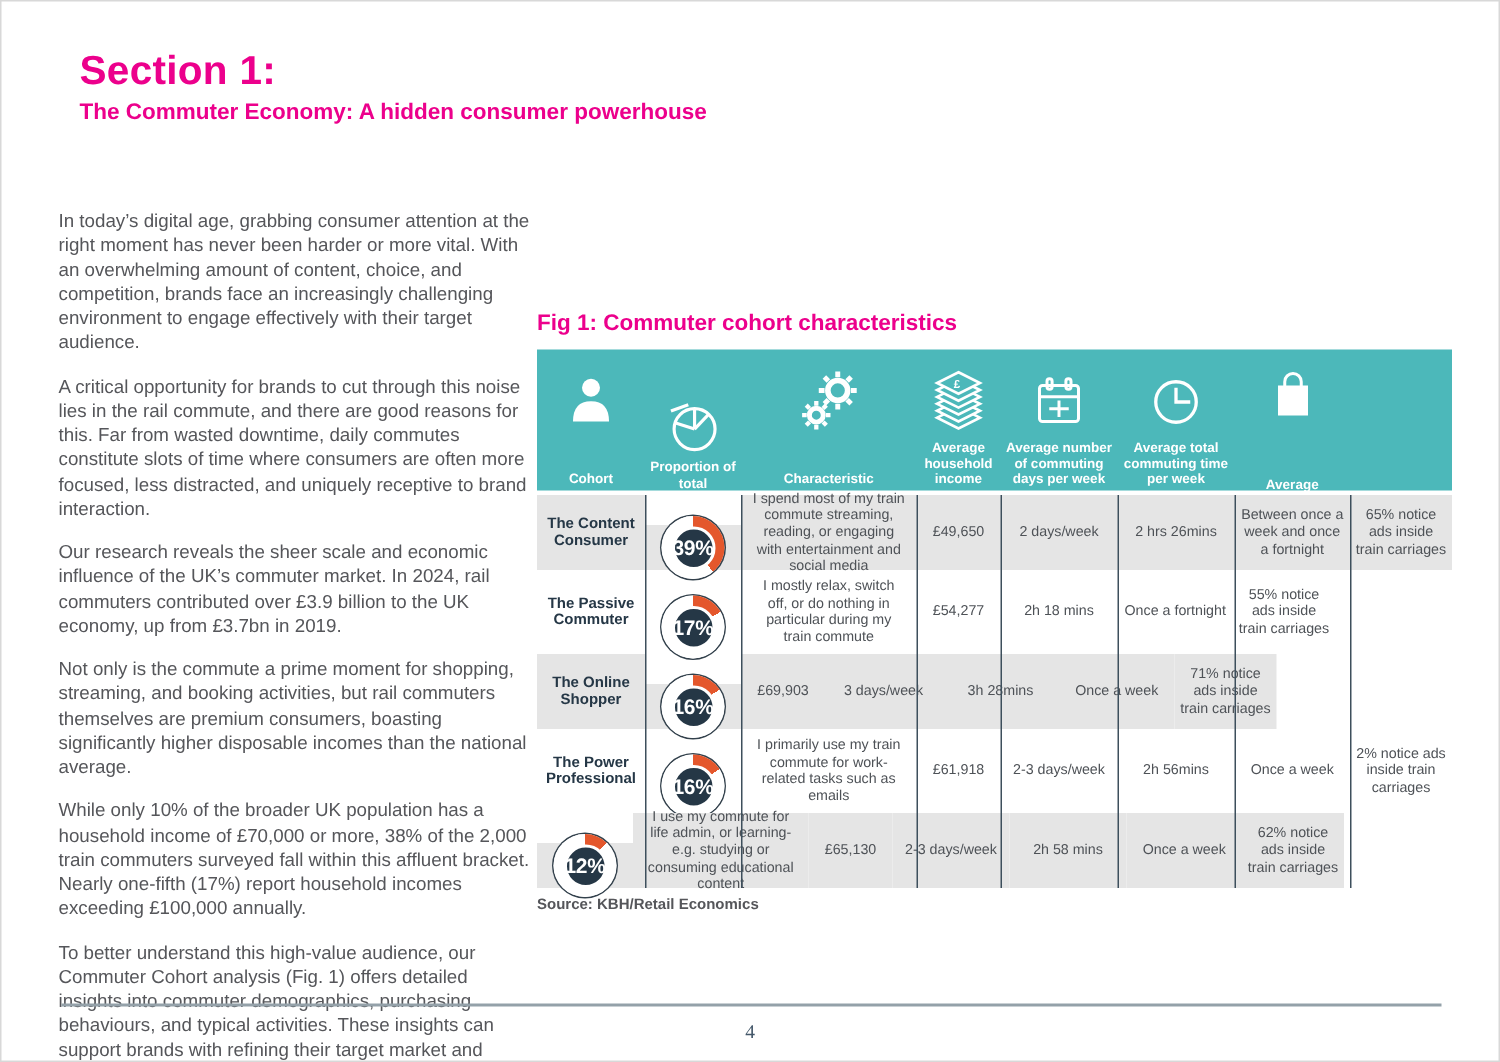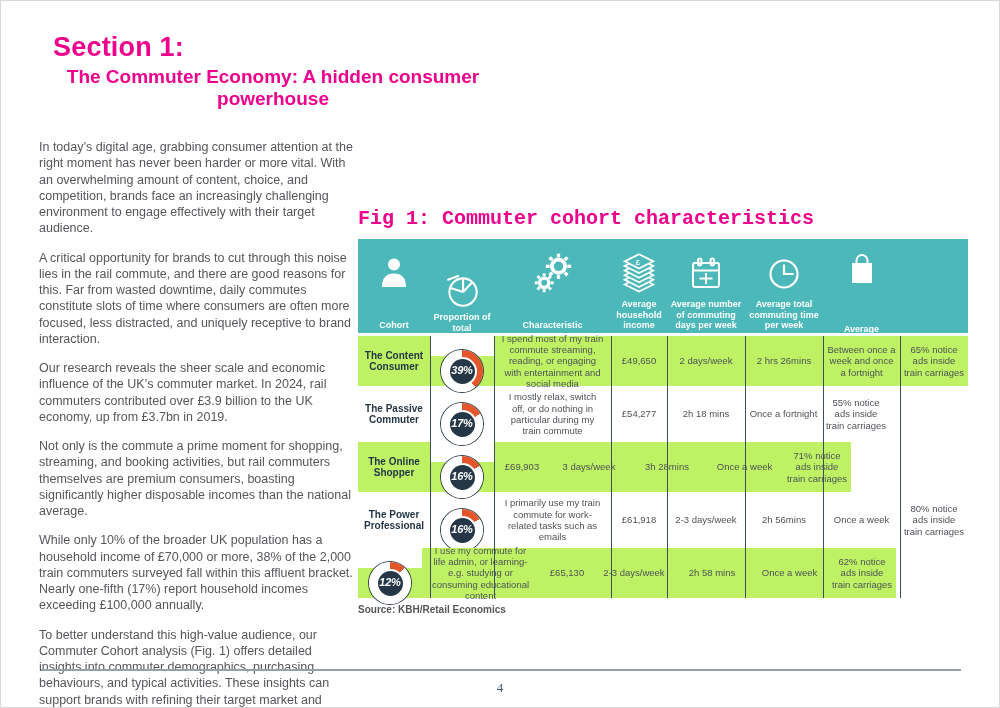--- a/index.html
+++ b/index.html
@@ -2,56 +2,56 @@
 <html><head>
 <meta charset="utf-8">
 <style>
   html,body{margin:0;padding:0;}
   body{width:1000px;height:708px;background:#fff;font-family:"Liberation Sans",sans-serif;position:relative;overflow:hidden;}
   .page{position:absolute;inset:0;border:1px solid #d8d8d8;background:#fff;}
 
   
   .heading{position:absolute;left:22px;top:32px;width:480px;color:#ec008c;margin-left:30px;}
   .heading .section{font-size:27px;font-weight:800;letter-spacing:.2px;line-height:1.1;}
-  .heading .title{font-size:19px;font-weight:800;line-height:1.18;margin-top:3px;width:440px;text-align:center;}
+  .heading .title{font-size:15px;font-weight:800;line-height:1.18;margin-top:3px;width:440px;}
 
   
   .bodycopy{position:absolute;left:38px;top:138px;width:316px;color:#55565a;font-size:12.5px;line-height:1.3;}
   .bodycopy p{margin:0 0 13px 0;}
 
   
   .figure{position:absolute;left:357px;top:206px;width:612px;}
-  .fig-title{color:#ec008c;font-size:20px;font-weight:800;margin:0 0 9px 0;font-family:Liberation Mono, monospace;}
+  .fig-title{color:#ec008c;font-size:15px;font-weight:800;margin:0 0 9px 0;}
 
   .ctable{width:610px;}
   .thead{display:flex;background:#4cb8ba;height:94px;}
   .th{display:flex;flex-direction:column;align-items:center;justify-content:flex-start;padding-top:11px;box-sizing:border-box;}
   .th .icw{height:47px;display:flex;align-items:center;justify-content:center;}
   .th .lbl{height:34px;display:flex;align-items:flex-end;justify-content:center;text-align:center;
            color:#fff;font-size:9px;font-weight:700;line-height:1.18;}
   .c0{width:72px;} .c1{width:64px;margin-top:20px;} .c2{width:117px;} .c3{width:56px;}
   .c4{width:78px;} .c5{width:78px;} .c6{width:77px;gap:34px;} .c7{width:68px;}
 
   .tbody{position:relative;margin-top:3px;}
   .sep{position:absolute;top:0;bottom:0;width:1px;background:#3d4f5c;z-index:3;}
   .s0{left:72px}.s1{left:136px}.s2{left:253px}.s3{left:309px}.s4{left:387px}.s5{left:465px}.s6{left:542px}
 
   .trow{display:flex;height:50px;margin-bottom:3px;}
   .trow:last-child{margin-bottom:0;}
-  .trow.odd .td{background:#bef264;}
+  .trow.odd .td{background:#e5e5e5;}
   .trow.even .td{background:#ffffff;}
   .td{display:flex;align-items:center;justify-content:center;text-align:center;box-sizing:border-box;
       color:#4e5257;font-size:9.5px;line-height:1.2;padding:2px 3px;}
   .td.cohort{color:#253746;font-weight:700;font-size:10px;line-height:1.15;padding:2px 4px;}
   .td.chr{font-size:9.5px;padding:2px 7px;}
 
   .donut{width:42px;height:42px;border-radius:50%;box-shadow:0 0 0 1px #33414c;
          display:flex;align-items:center;justify-content:center;}
   .hole{width:25px;height:25px;border-radius:50%;background:#253746;border:2px solid #fff;
-        color:#fff;font-size:11px;font-weight:700;display:flex;align-items:center;justify-content:center;letter-spacing:-.2px;font-style:italic;}
+        color:#fff;font-size:14px;font-weight:700;display:flex;align-items:center;justify-content:center;letter-spacing:-.2px;}
 
   .source{margin-top:6px;font-size:10px;color:#55565a;font-weight:bold;}
 
   
   .footer-line{position:absolute;left:40px;right:38px;top:668px;height:2px;background:#94a1a9;}
   .page-number{position:absolute;left:0;right:0;top:679px;text-align:center;
                font-family:"Liberation Serif",serif;font-size:13px;color:#44586a;}
 
   svg{display:block;}
 </style>
@@ -247,21 +247,21 @@
           <div class="td c1">
             <div class="donut" style="background: conic-gradient(rgb(228, 87, 44) 0deg, rgb(228, 87, 44) 16%, rgb(255, 255, 255) 16%, rgb(255, 255, 255) 100%);">
               <div class="hole">16%</div>
             </div>
           </div>
           <div class="td chr c2">I primarily use my train commute for work-related tasks such as emails</div>
           <div class="td c3">£61,918</div>
           <div class="td c4">2-3 days/week</div>
           <div class="td c5">2h 56mins</div>
           <div class="td c6">Once a week</div>
-          <div class="td c7">80% notice ads inside train carriages</div>
+          <div class="td c7">2% notice ads inside train carriages</div>
         </div>
 
         <div class="trow odd">
           <div class="td c1">
             <div class="donut" style="background: conic-gradient(rgb(228, 87, 44) 0deg, rgb(228, 87, 44) 12%, rgb(255, 255, 255) 12%, rgb(255, 255, 255) 100%);">
               <div class="hole">12%</div>
             </div>
           </div>
           <div class="td chr c2">I use my commute for life admin, or learning-e.g. studying or consuming educational content</div>
           <div class="td c3">£65,130</div>

